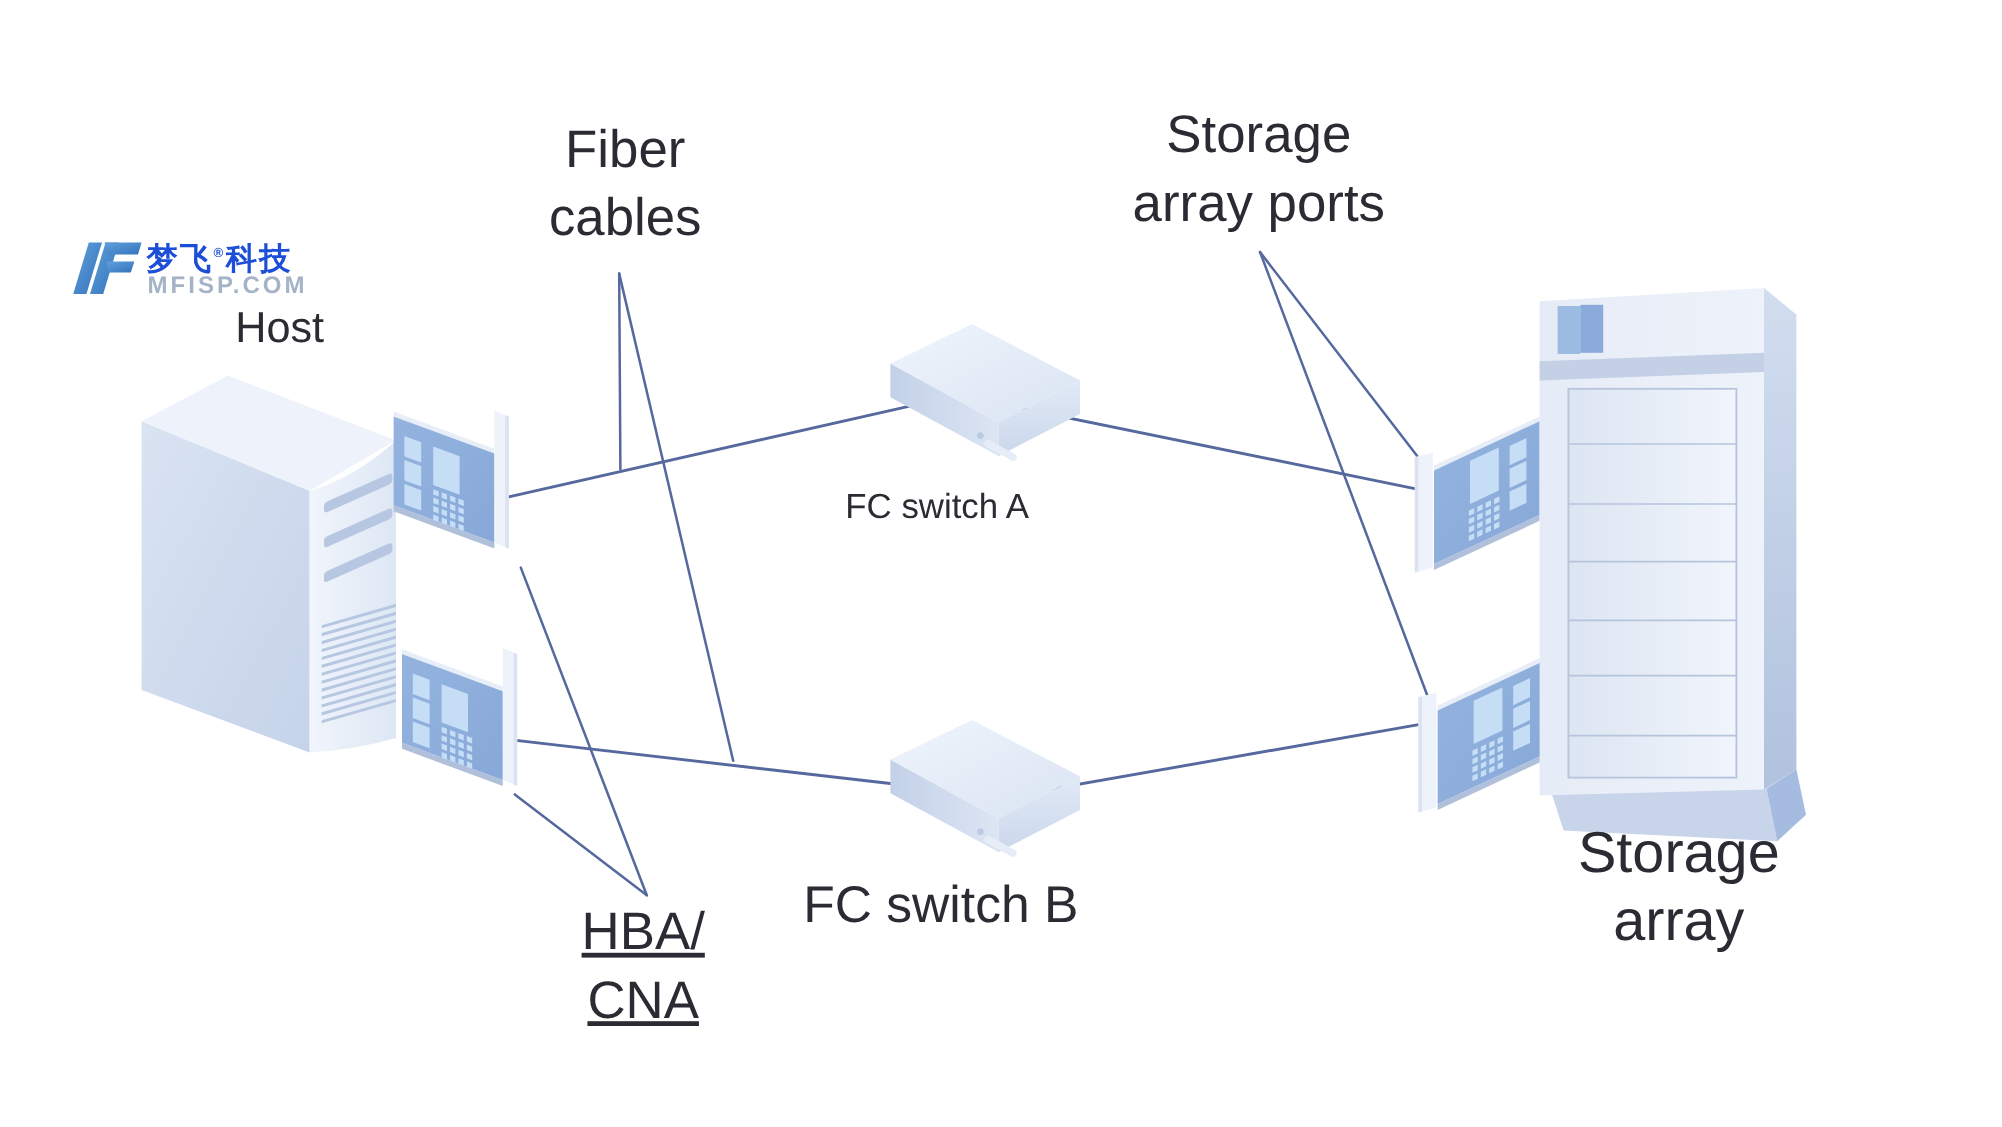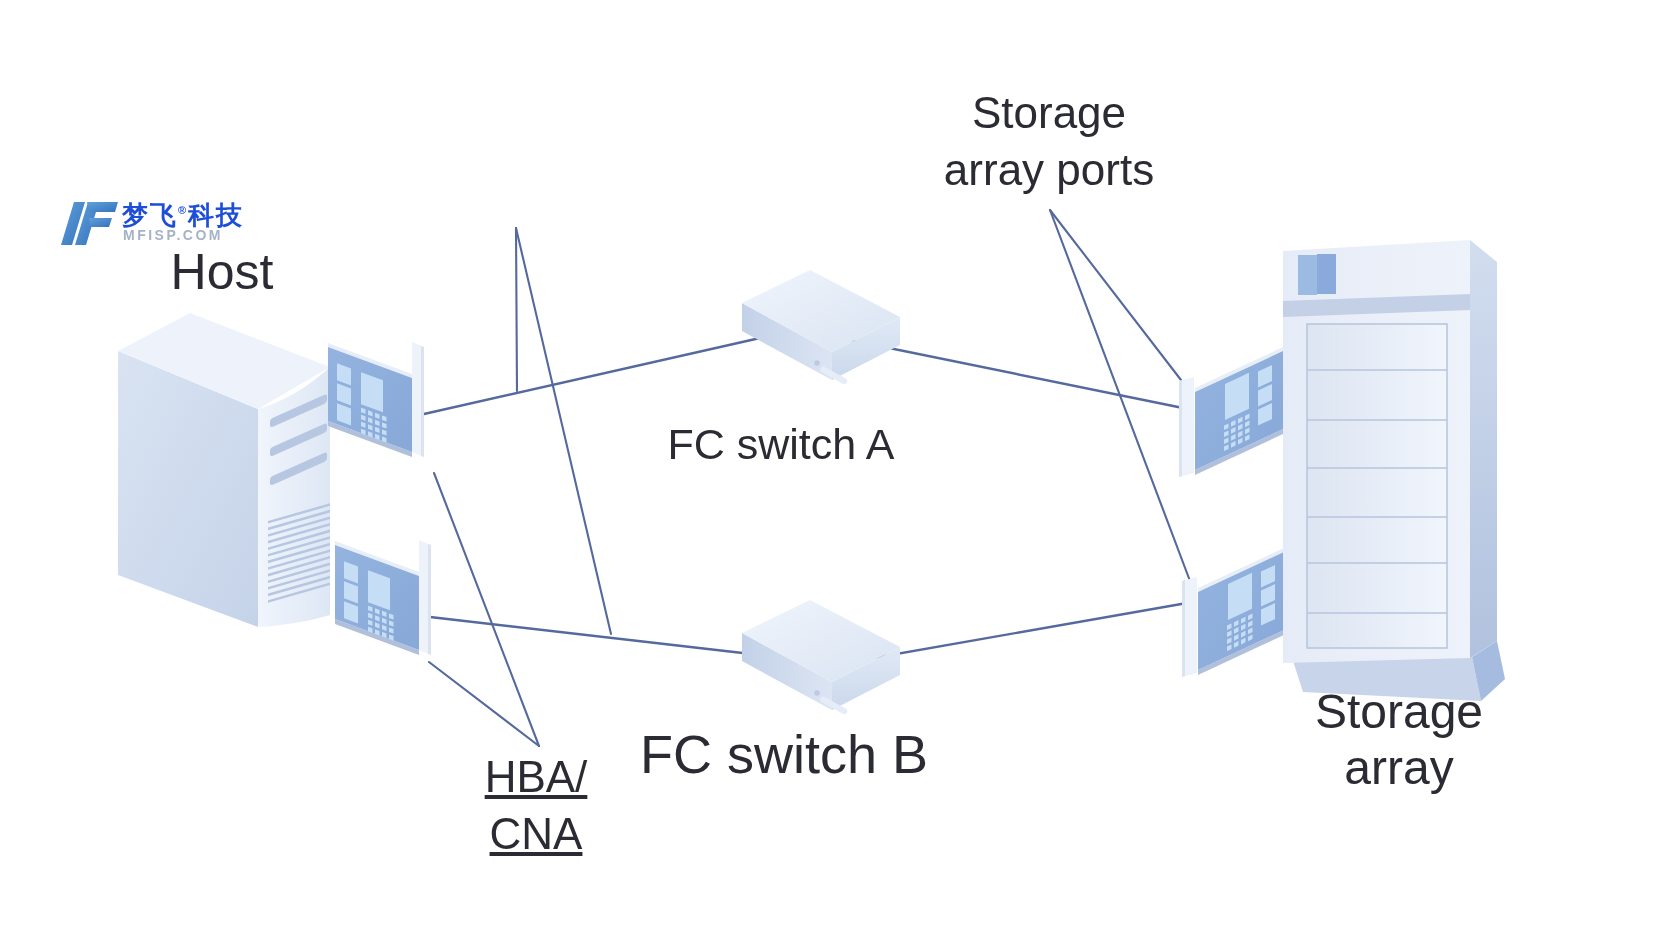--- a/index.html
+++ b/index.html
@@ -1,33 +1,33 @@
 <!DOCTYPE html>
 <html><head>
 <meta charset="utf-8">
 <style>
   html,body{margin:0;padding:0;background:#ffffff;}
   .canvas{position:relative;width:1668px;height:939px;background:#ffffff;overflow:hidden;
           font-family:"Liberation Sans","DejaVu Sans",sans-serif;}
   .diagram-svg{position:absolute;left:0;top:0;}
   .lbl{position:absolute;transform:translateX(-50%);text-align:center;white-space:pre-line;
        color:#2b2b33;font-size:44px;line-height:57px;letter-spacing:0px;}
-  .lbl-host{left:222px;top:244px;font-size:50px;text-align:center;}
+  .lbl-host{left:233px;top:244px;font-size:36px;text-align:center;}
   .lbl-fiber{left:521px;top:96px;}
   .lbl-ports{left:1049px;top:84px;}
-  .lbl-fca{left:781px;top:416px;font-size:43px;}
-  .lbl-fcb{left:784px;top:726px;font-size:54px;}
+  .lbl-fca{left:781px;top:395px;font-size:29px;}
+  .lbl-fcb{left:784px;top:726px;font-size:43px;}
   .lbl-hba{left:536px;top:748px;text-decoration:underline;}
   .lbl-storage{left:1399px;top:684px;font-size:48px;line-height:56px;}
   .logo{position:absolute;left:60px;top:198px;width:220px;height:50px;}
   .logo-mark{position:absolute;left:0;top:0;}
   .logo-cn{position:absolute;left:62px;top:0px;font-size:26px;font-weight:bold;color:#1d4ed8;
            letter-spacing:2px;white-space:nowrap;}
   .logo-cn sup{font-size:11px;vertical-align:super;}
-  .logo-domain{position:absolute;left:63px;top:29px;font-size:14px;font-weight:bold;color:#a5b3c7;
+  .logo-domain{position:absolute;left:63px;top:29px;font-size:20px;font-weight:bold;color:#a5b3c7;
                letter-spacing:2.5px;white-space:nowrap;}
 </style>
 </head>
 <body>
 
 <div class="canvas">
 
   <svg class="diagram-svg" width="1668" height="939" viewBox="0 0 1668 939">
     <defs>
       <linearGradient id="gTowerLeft" x1="0" y1="0" x2="1" y2="1">
@@ -217,20 +217,22 @@
       <polygon points="1,47 14,4 25,4 12,47" fill="url(#gLogo)"></polygon>
       <polygon points="15,47 28,4 39,4 26,47" fill="url(#gLogo)"></polygon>
       <polygon points="27,4 58,4 55,14 30,14" fill="url(#gLogo)"></polygon>
       <polygon points="29,20 52,20 49,29 30,29" fill="url(#gLogo)"></polygon>
     </svg>
     <div class="logo-cn"><span>梦飞</span><sup>®</sup><span>科技</span></div>
     <div class="logo-domain">MFISP.COM</div>
   </div>
 
   <div class="lbl lbl-host">Host</div>
+  <div class="lbl lbl-fiber">Fiber
+cables</div>
   <div class="lbl lbl-ports">Storage
 array ports</div>
   <div class="lbl lbl-fca">FC switch A</div>
   <div class="lbl lbl-fcb">FC switch B</div>
   <div class="lbl lbl-hba">HBA/
 CNA</div>
   <div class="lbl lbl-storage">Storage
 array</div>
 
 </div>

